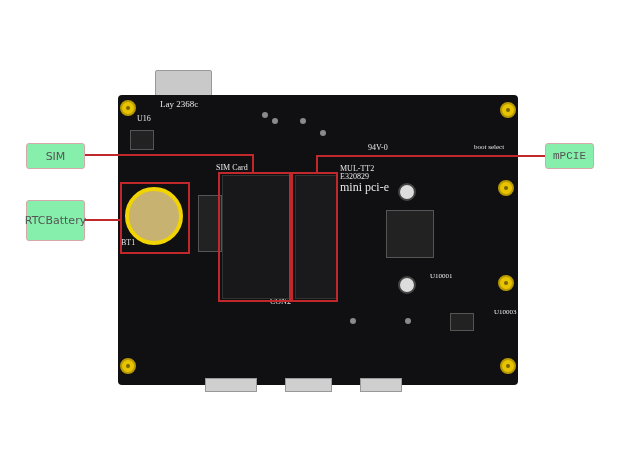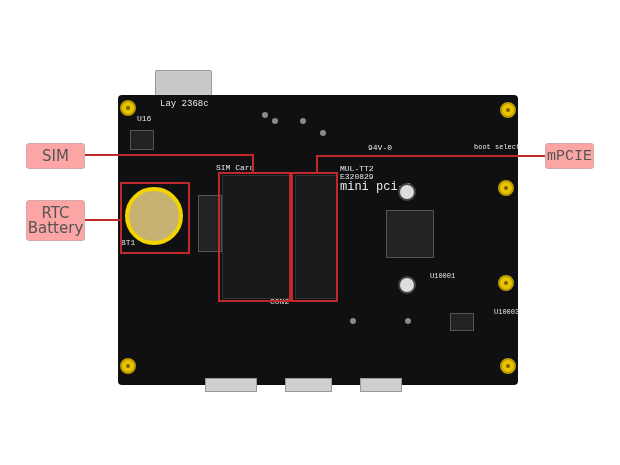--- a/index.html
+++ b/index.html
@@ -2,24 +2,24 @@
 <html><head>
 <meta charset="utf-8">
 <style>
   html,body{margin:0;padding:0;background:#ffffff;}
   body{width:620px;height:465px;position:relative;overflow:hidden;font-family:"DejaVu Sans",sans-serif;}
   .board{position:absolute;left:118px;top:95px;width:400px;height:290px;background:#101012;border-radius:4px;}
   .usb-top{position:absolute;left:155px;top:70px;width:55px;height:28px;background:#c9c9c9;border:1px solid #999;border-radius:2px;}
   .bottom-conn{position:absolute;top:378px;height:12px;background:#cfcfcf;border:1px solid #999;}
   .mount{position:absolute;width:16px;height:16px;border-radius:50%;background:#e8c400;border:2px solid #b89a00;box-sizing:border-box;}
   .mount::after{content:"";position:absolute;left:4px;top:4px;width:4px;height:4px;border-radius:50%;background:#7a6500;}
-  .silk{position:absolute;color:#e8e8e8;font-family:Liberation Mono, monospace;font-size:8px;white-space:nowrap;}
+  .silk{position:absolute;color:#e8e8e8;font-family:Liberation Serif, serif;font-size:8px;white-space:nowrap;}
   .silk.lg{font-size:12px;}
   .hl{position:absolute;border:2px solid #c0282c;box-sizing:border-box;}
-  .callout{position:absolute;border:1px solid #d7a8aa;background:#fca5a5;border-radius:3px;color:#555;font-size:15px;text-align:center;display:flex;align-items:center;justify-content:center;line-height:15px;box-sizing:border-box;}
+  .callout{position:absolute;border:1px solid #d7a8aa;background:#86efac;border-radius:3px;color:#555;font-size:11px;text-align:center;display:flex;align-items:center;justify-content:center;line-height:15px;box-sizing:border-box;}
   .line{position:absolute;background:#c0282c;}
   .battery{position:absolute;left:125px;top:187px;width:58px;height:58px;border-radius:50%;background:#c8b272;border:4px solid #f2d400;box-sizing:border-box;}
   .sim-slot{position:absolute;left:222px;top:175px;width:66px;height:122px;background:#18181a;border:1px solid #333;}
   .pcie-slot{position:absolute;left:295px;top:175px;width:40px;height:122px;background:#1a1a1c;border:1px solid #333;}
   .chip{position:absolute;background:#222;border:1px solid #555;}
   .pad{position:absolute;width:6px;height:6px;border-radius:50%;background:#8a8a8a;}
   .hole{position:absolute;border-radius:50%;background:#ddd;border:2px solid #444;}
 </style>
 </head>
 <body>
@@ -73,19 +73,19 @@
 
 <div class="line" style="left:85px;top:154px;width:167px;height:2px;"></div>
 <div class="line" style="left:252px;top:154px;width:2px;height:20px;"></div>
 <div class="line" style="left:85px;top:219px;width:36px;height:2px;"></div>
 <div class="line" style="left:316px;top:155px;width:229px;height:2px;"></div>
 <div class="line" style="left:316px;top:155px;width:2px;height:18px;"></div>
 
 <div class="callout" style="left:26px;top:143px;width:59px;height:26px;">
   <span>SIM</span>
 </div>
-<div class="callout" style="left:26px;top:200px;width:59px;height:41px;flex-direction:column;">
+<div class="callout" style="left:26px;top:200px;width:59px;height:41px;flex-direction:row;">
   <span>RTC</span>
   <span>Battery</span>
 </div>
 <div class="callout" style="left:545px;top:143px;width:49px;height:26px;font-family:Liberation Mono, monospace;">
   <span>mPCIE</span>
 </div>
 
 </body></html>

